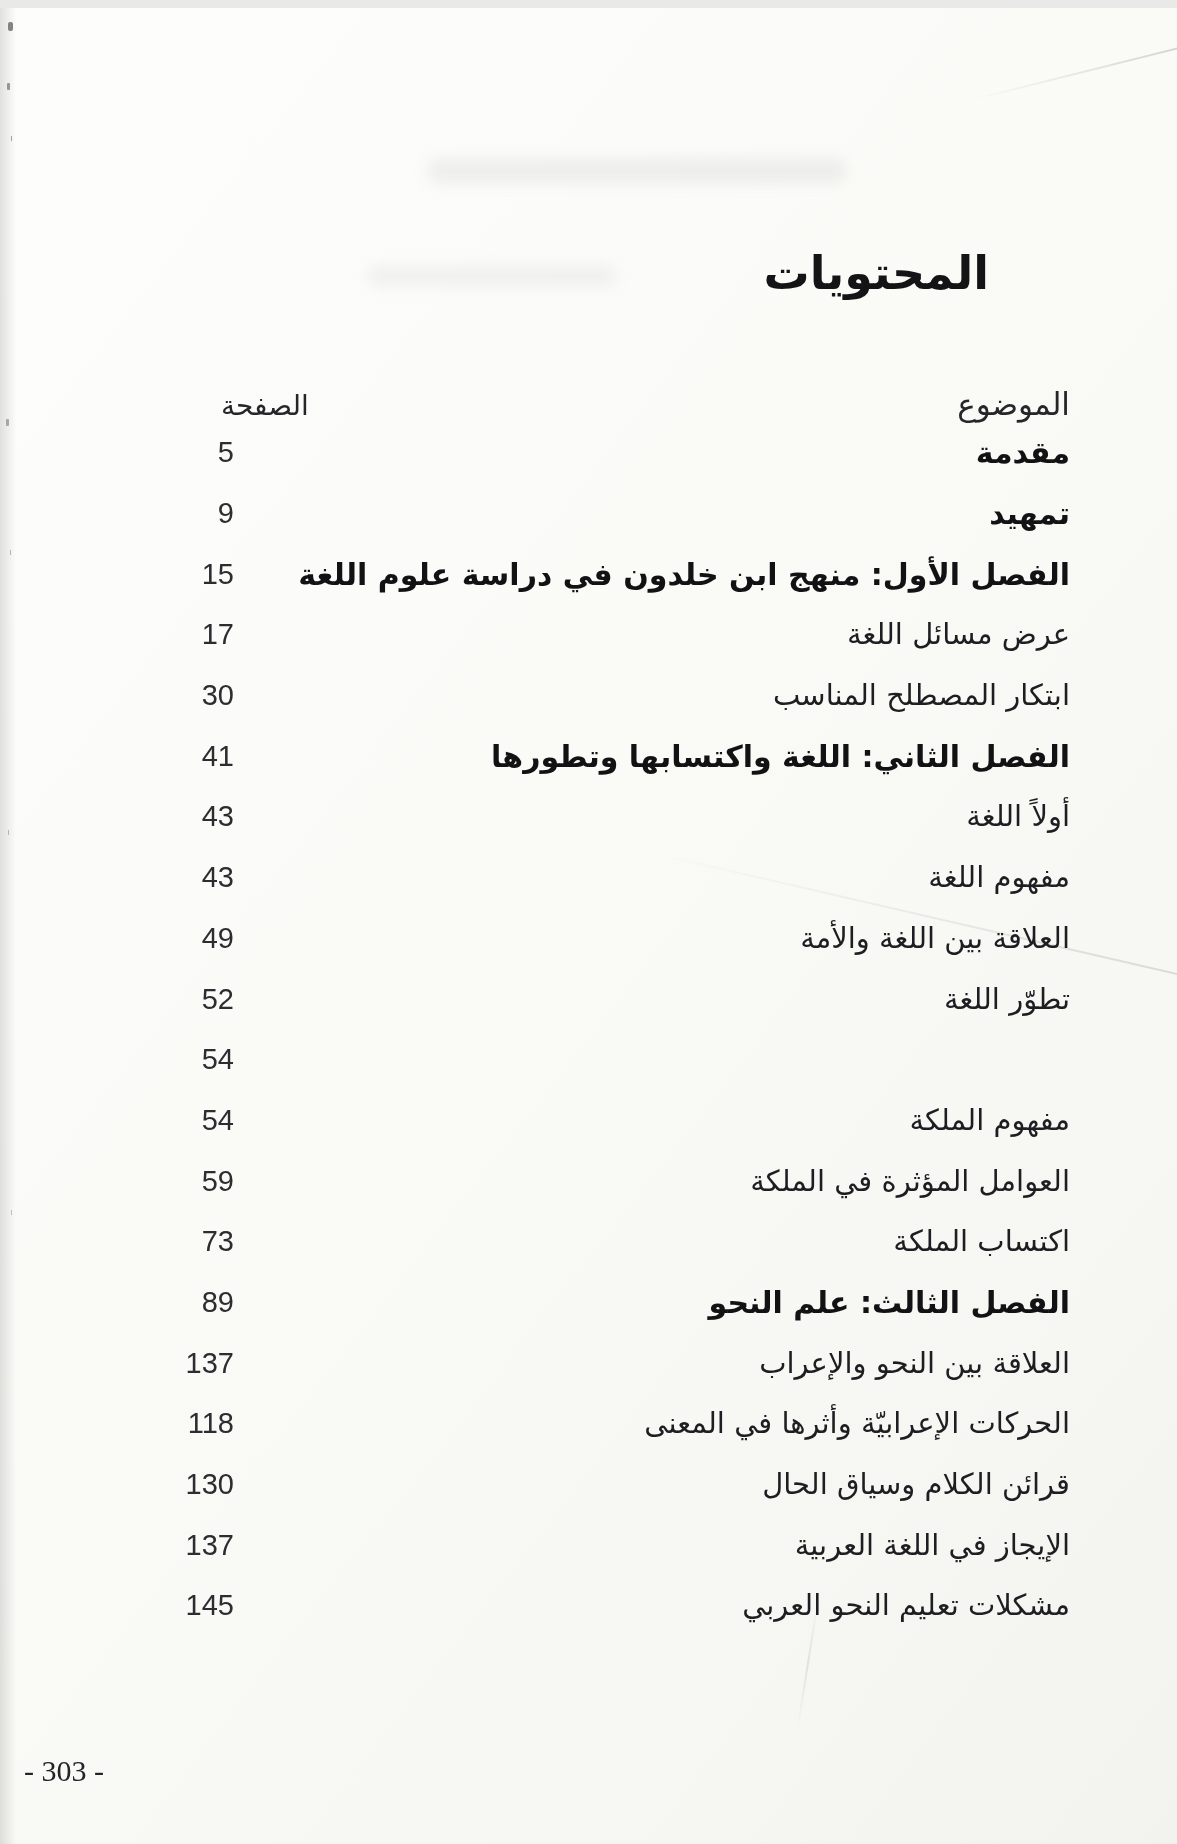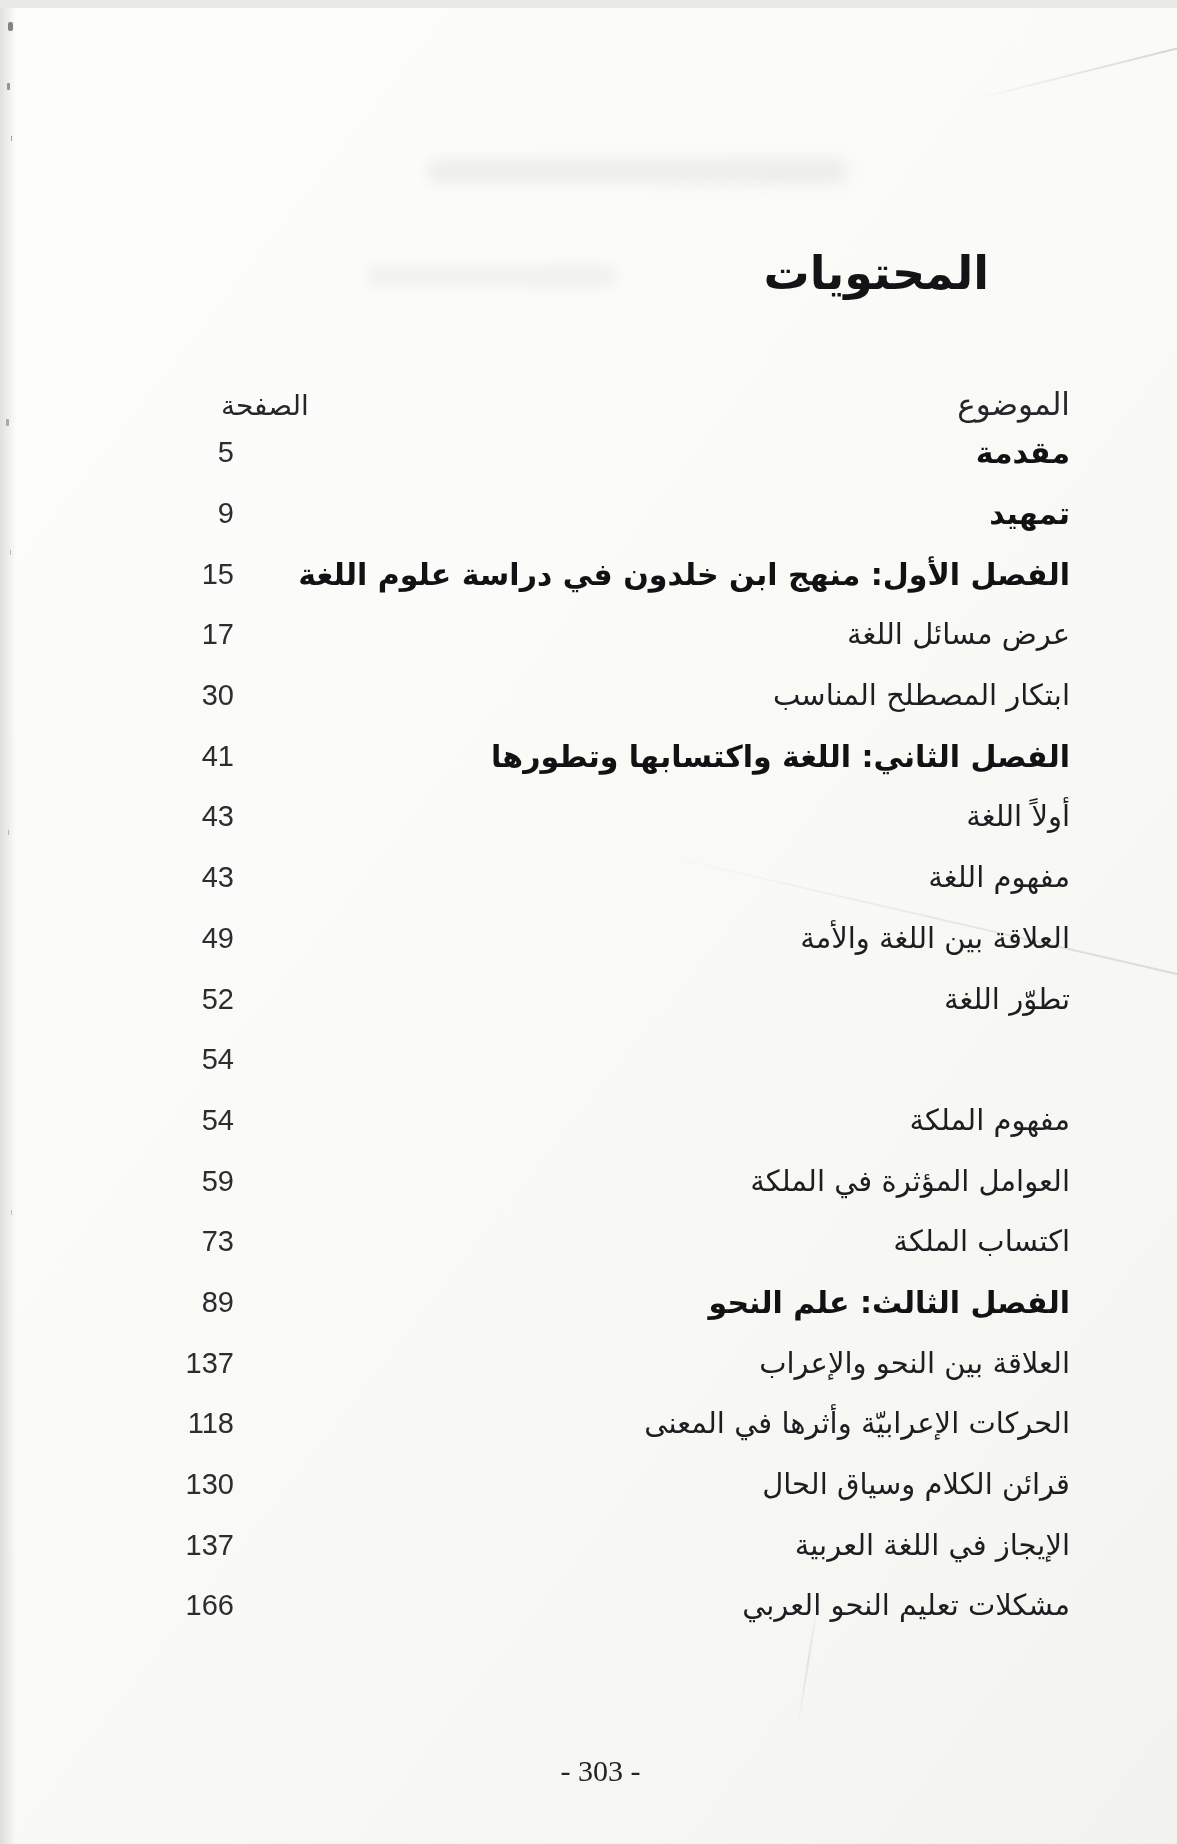--- a/index.html
+++ b/index.html
@@ -123,21 +123,20 @@
     font-size: 29px;
     color: #2c2c31;
   }
 
   
   .footer-page {
     position: absolute;
     top: 1746px;
     left: 0;
     width: 100%;
-    text-align: center;
     font-family: "Liberation Serif", serif;
     font-size: 30px;
     color: #242428;
   }
   .footer-page span { display: inline-block; margin-left: 24px; }
 </style>
 </head>
 <body>
 
 <div class="page">
@@ -226,21 +225,21 @@
       </div>
       <div class="toc-row">
         <span class="toc-num">130</span>
         <span class="toc-label">قرائن الكلام وسياق الحال</span>
       </div>
       <div class="toc-row">
         <span class="toc-num">137</span>
         <span class="toc-label">الإيجاز في اللغة العربية</span>
       </div>
       <div class="toc-row">
-        <span class="toc-num">166</span>
+        <span class="toc-num">145</span>
         <span class="toc-label">مشكلات تعليم النحو العربي</span>
       </div>
     </div>
 
   <div class="footer-page">
     <span>- 303 -</span>
   </div>
 
 </div>
 

